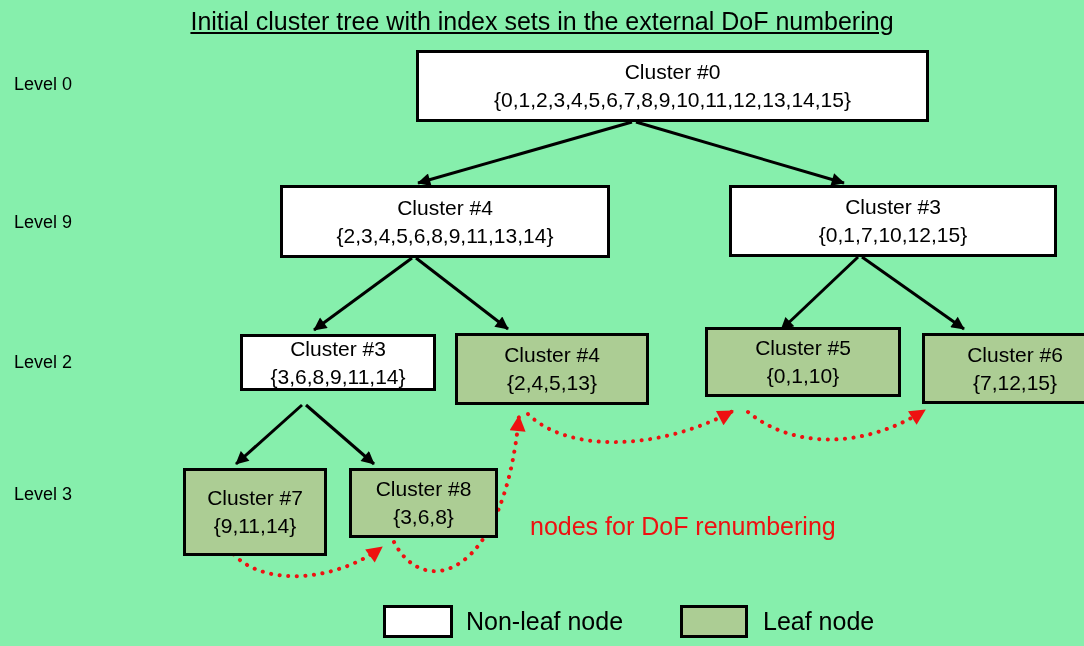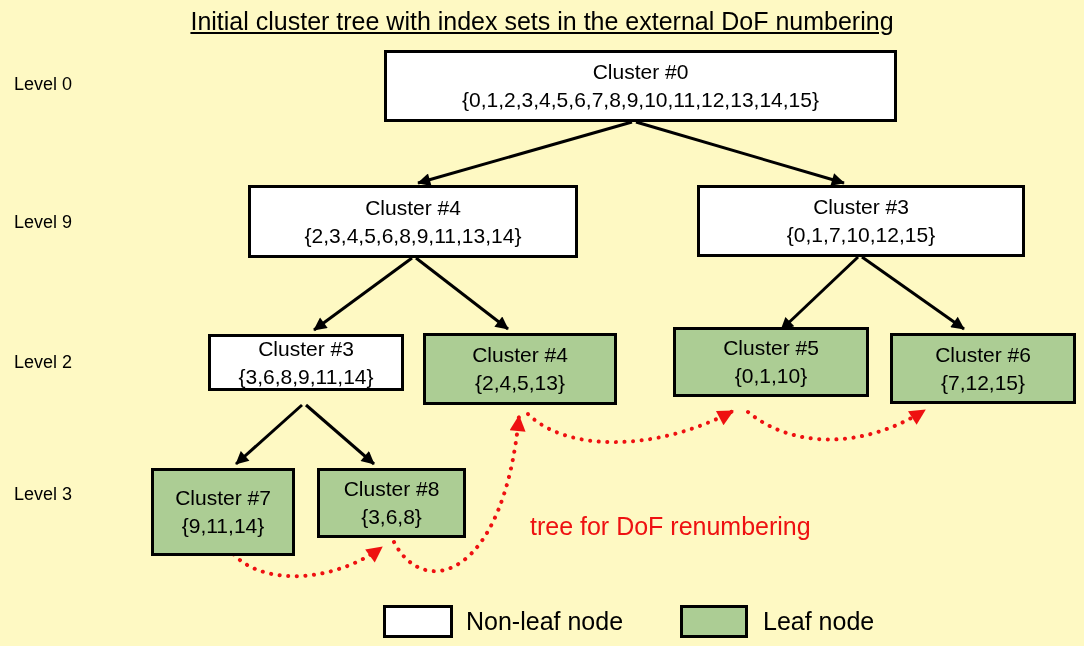--- a/index.html
+++ b/index.html
@@ -1,19 +1,19 @@
 <!DOCTYPE html>
 <html><head>
 <meta charset="utf-8">
 <style>
   html,body{margin:0;padding:0;background:#fff;}
   #canvas{
     position:relative;
     width:1084px;height:646px;
-    background:#fef9c3;
+    background:#86efac;
     font-family:"Liberation Sans", sans-serif;
     color:#000;
     overflow:hidden;
   }
   .title{
     position:absolute;left:0;top:7px;width:1084px;
     text-align:center;font-size:25px;
     text-decoration:underline;
     white-space:nowrap;
   }
@@ -25,20 +25,21 @@
   .node{
     position:absolute;
     box-sizing:border-box;
     border:3px solid #000;
     background:#ffffff;
     display:flex;flex-direction:column;
     align-items:center;justify-content:center;
     font-size:21px;line-height:28px;
     text-align:center;
     white-space:nowrap;
+    margin-left:32px;
   }
   .node.leaf{background:#accd94;}
   #arrows{position:absolute;left:0;top:0;pointer-events:none;}
   .annotation{
     position:absolute;left:530px;top:511px;
     color:#ee1111;font-size:25px;line-height:31px;
     white-space:nowrap;
   }
   .legend-swatch{
     position:absolute;box-sizing:border-box;
@@ -131,21 +132,21 @@
     <div>Cluster #7</div>
     <div>{9,11,14}</div>
   </div>
 
   <div class="node leaf" style="left:317px;top:468px;width:149px;height:70px">
     <div>Cluster #8</div>
     <div>{3,6,8}</div>
   </div>
 
   <div class="annotation">
-    <div>tree for DoF renumbering</div>
+    <div>nodes for DoF renumbering</div>
   </div>
 
   <div class="legend-swatch" style="left:383px;top:605px;width:70px"></div>
   <div class="legend-label" style="left:466px">Non-leaf node</div>
   <div class="legend-swatch leaf" style="left:680px;top:605px;width:68px"></div>
   <div class="legend-label" style="left:763px">Leaf node</div>
 
 </div>
 
 </body></html>

